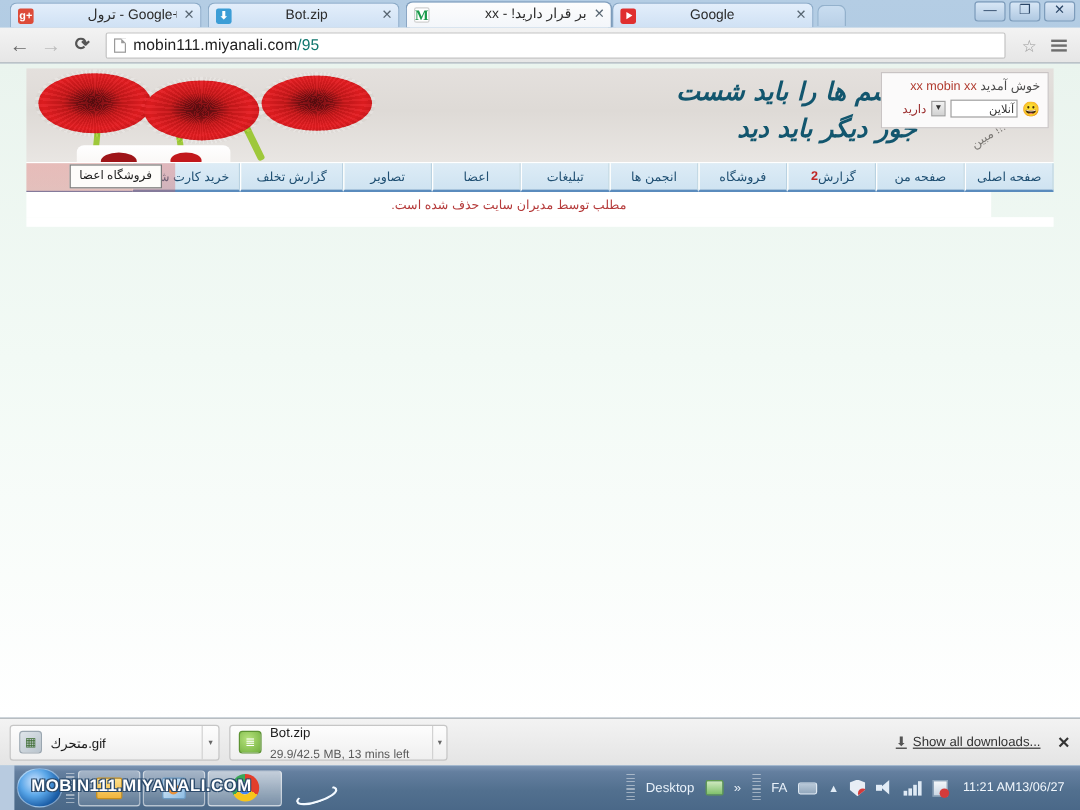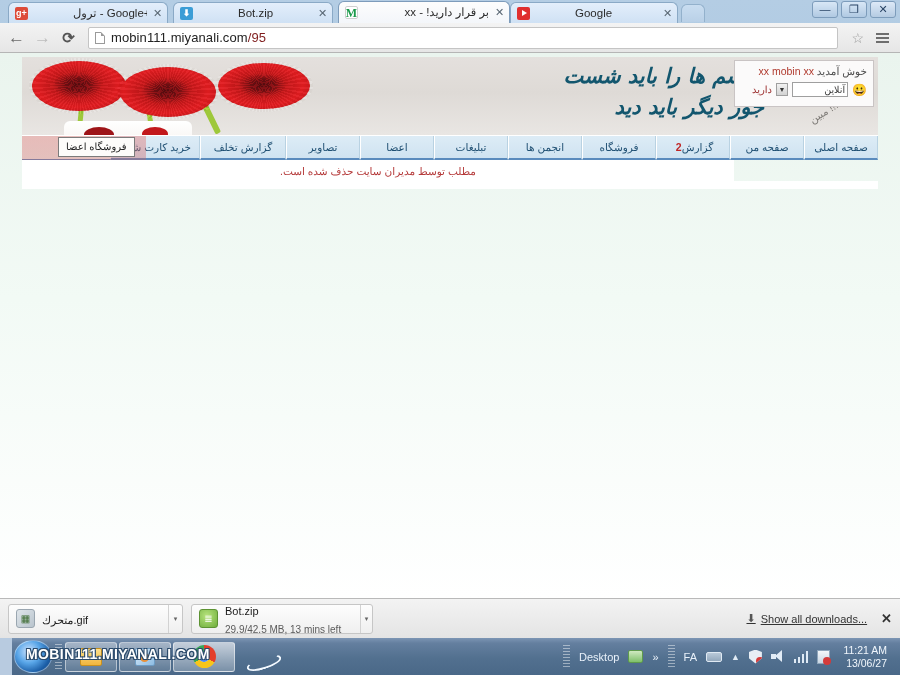--- a/index.html
+++ b/index.html
@@ -87,21 +87,21 @@
   }
   .page-icon{
     width:10px; height:12px; border:1px solid #9a9a9a; background:#fff;
     position:relative; flex:0 0 10px;
   }
   .page-icon::after{
     content:""; position:absolute; right:-1px; top:-1px;
     border-top:4px solid #fff; border-left:4px solid #9a9a9a;
   }
   .url{ font-size:13px; color:#222; letter-spacing:.1px; }
-  .url .dim{ color:#7f1d1d; }
+  .url .dim{ color:#0f766e; }
   .star{ font-size:14px; color:#9a9a9a; margin-left:4px;}
   .menu-ico{ display:flex; flex-direction:column; gap:2px; padding:2px 3px;}
   .menu-ico span{ display:block; width:13px; height:2px; background:#6e6e6e; }
 
   
   .viewport{
     position:absolute; left:0; top:53px; width:900px; height:545px;
     background:linear-gradient(180deg,#eaf4ee 0%,#f2faf5 45%,#ffffff 100%);
     overflow:hidden;
   }
@@ -205,21 +205,21 @@
   }
   .tooltip{
     position:absolute; left:36px; top:1px; z-index:20;
     background:#fdfcfa; border:1px solid #7b7b7b;
     font-size:10px; color:#222; padding:2px 7px 3px 7px;
     direction:rtl; white-space:nowrap; line-height:13px;
   }
 
   
   .msgbar{
-    width:712px; height:22px; background:#ffffff;
+    width:804px; height:22px; background:#ffffff;
     border-top:1px solid #5a8bbd;
     display:flex; align-items:center; justify-content:center;
     font-size:10.5px; color:#b53a3a; direction:rtl;
   }
   .site-body{
     width:856px; height:8px; background:#ffffff;
   }
 
   
   .downloadbar{
@@ -344,21 +344,21 @@
   .tray-vol::after{content:"";position:absolute;left:4px;top:0;border-top:6.5px solid transparent;
     border-bottom:6.5px solid transparent;border-right:7px solid #e2ecf6;}
   .tray-flag{ width:13px;height:14px;background:linear-gradient(180deg,#f4f7fa,#c9d6e3);
     border:1px solid #8ea5bb; position:relative;}
   .tray-flag::after{content:"";position:absolute;right:-2px;bottom:-2px;width:8px;height:8px;
     border-radius:50%;background:#d33b3b;}
   .tray-shield{ width:13px;height:14px;background:#e8eef5;
     clip-path:polygon(50% 0,100% 18%,100% 62%,50% 100%,0 62%,0 18%); position:relative;}
   .tray-shield::after{content:"";position:absolute;right:-2px;bottom:-1px;width:8px;height:8px;
     border-radius:50%;background:#d33b3b;}
-  .clock{ display:flex; flex-direction:column; align-items:flex-end;
+  .clock{ display:flex; flex-direction:row; align-items:center;
     font-size:10.5px; color:#f0f6fc; line-height:13px; padding:0 4px;}
   .showdesk{ width:9px; height:37px; background:linear-gradient(180deg,rgba(255,255,255,.35),rgba(255,255,255,.12));
     border-left:1px solid rgba(255,255,255,.45); }
 </style>
 </head>
 <body>
 
 <div class="browser-window">
 
   <div class="tabstrip">

